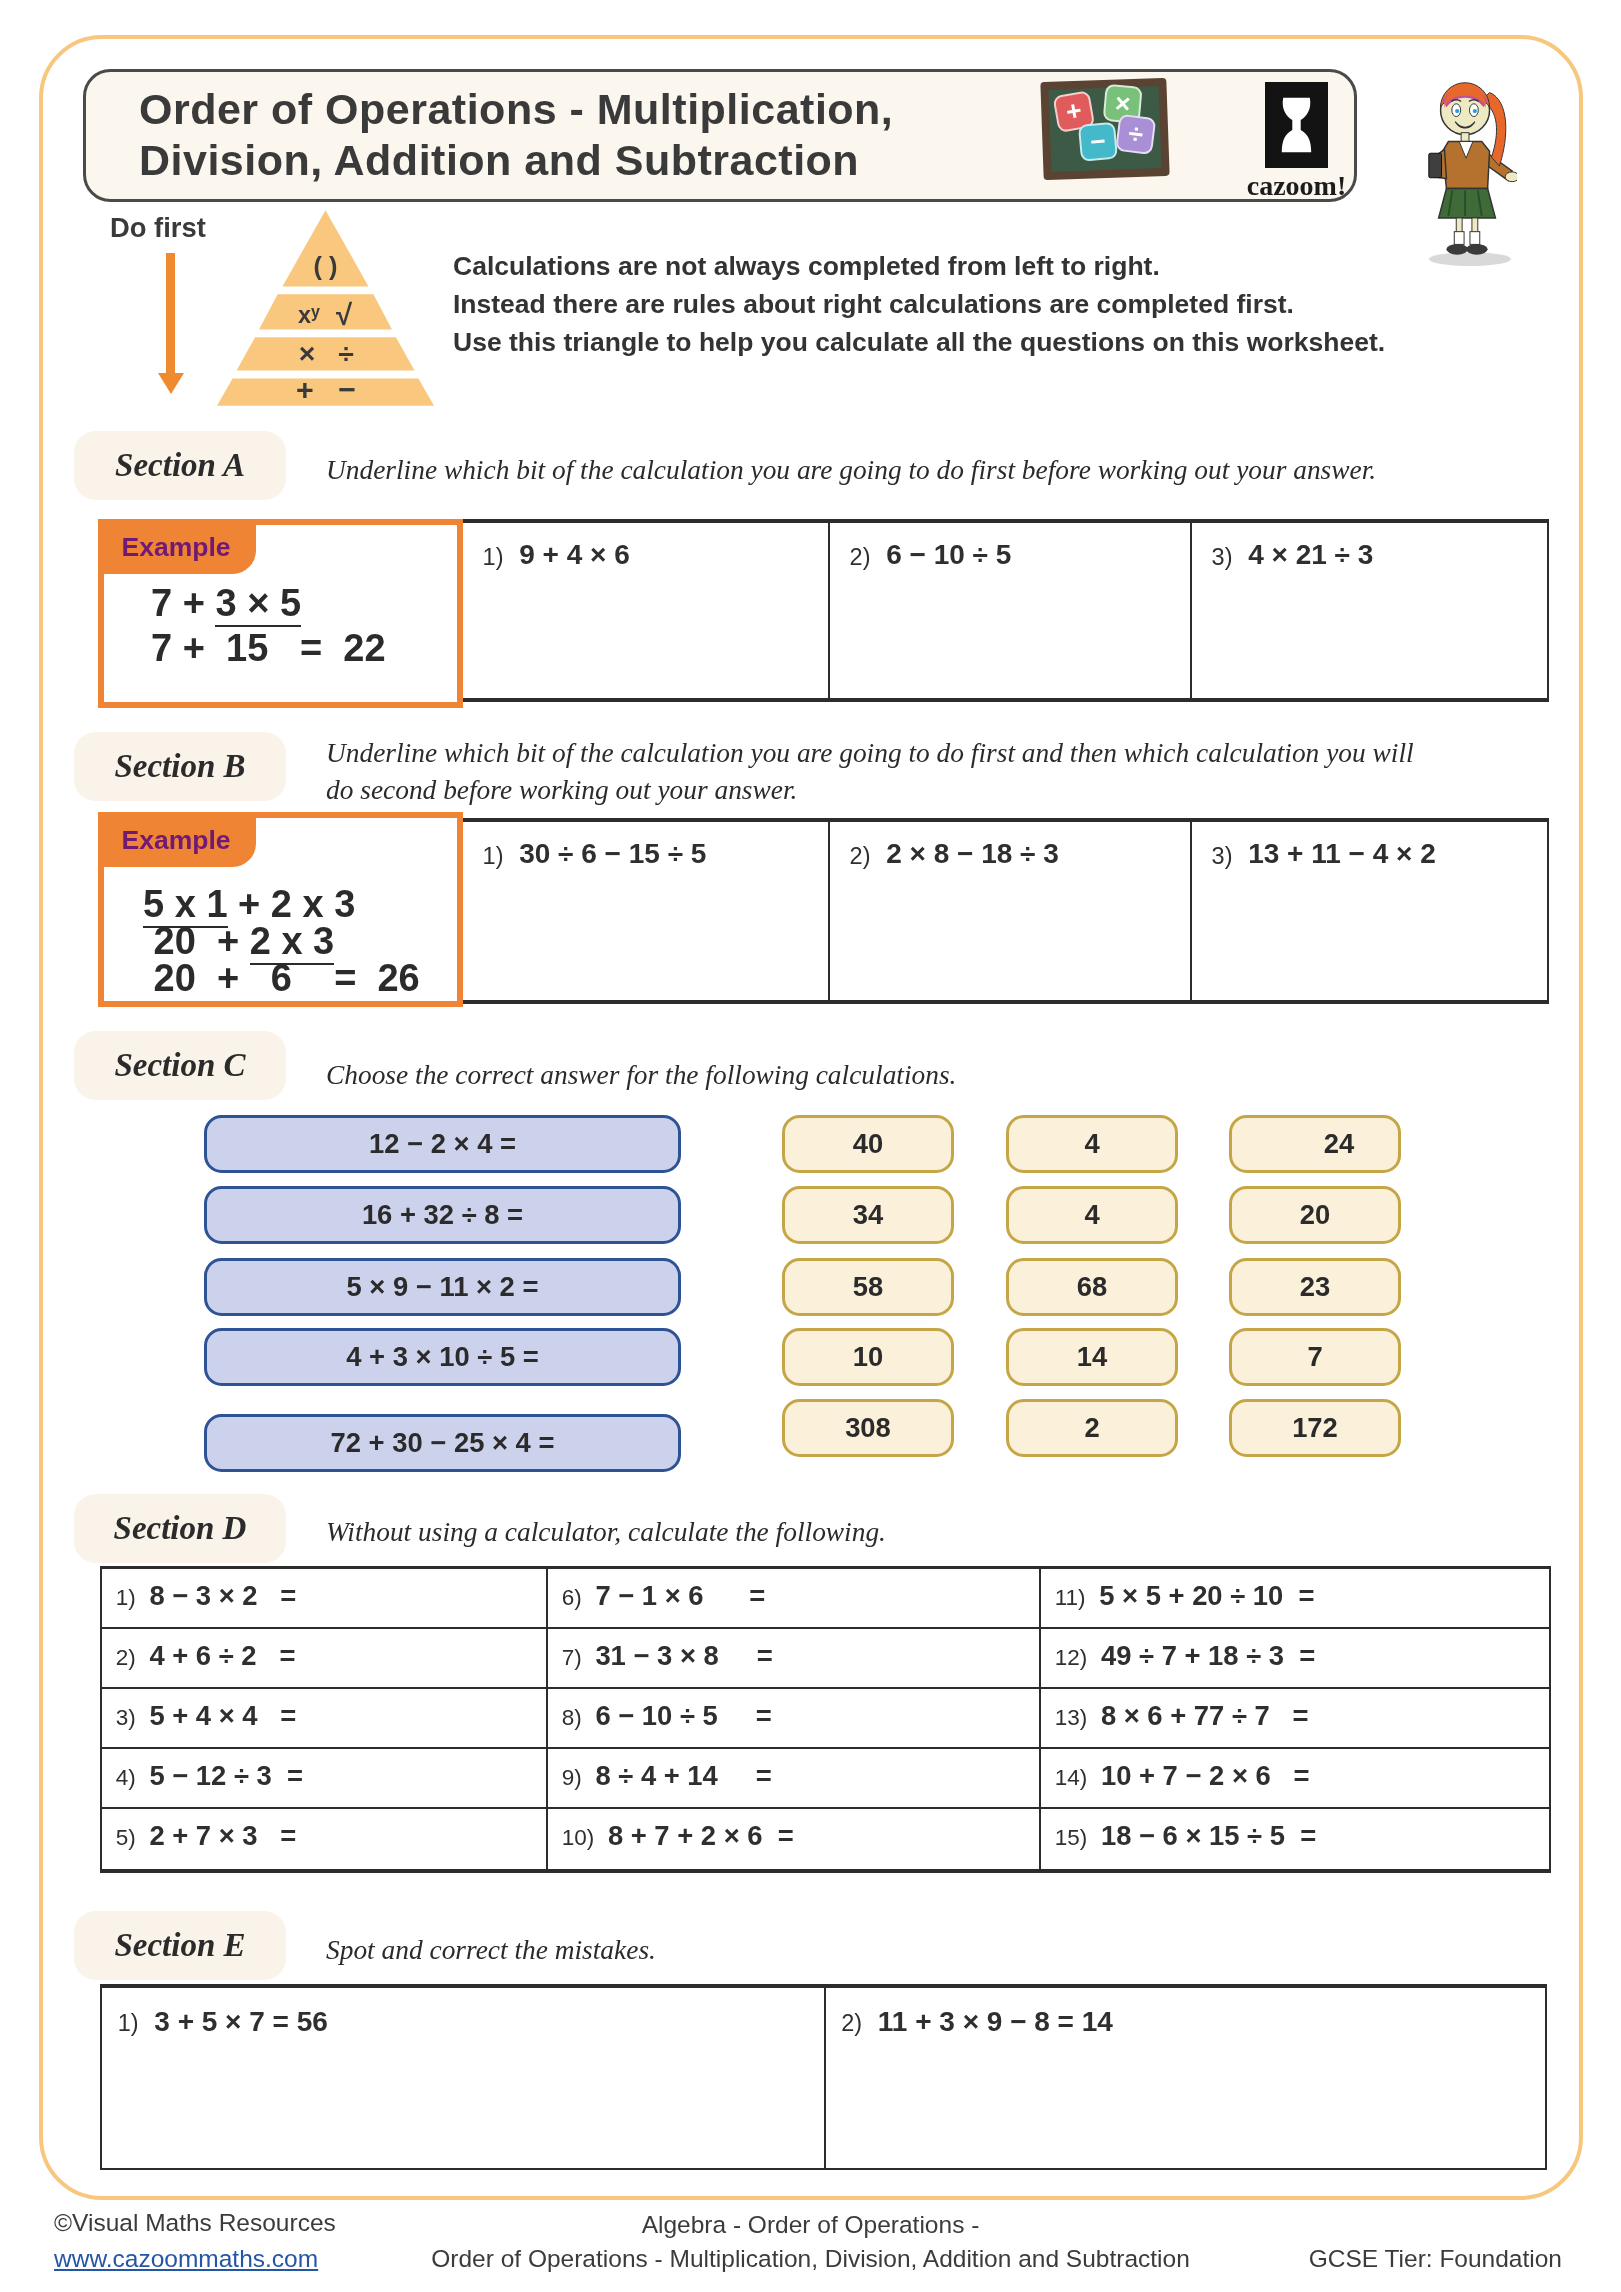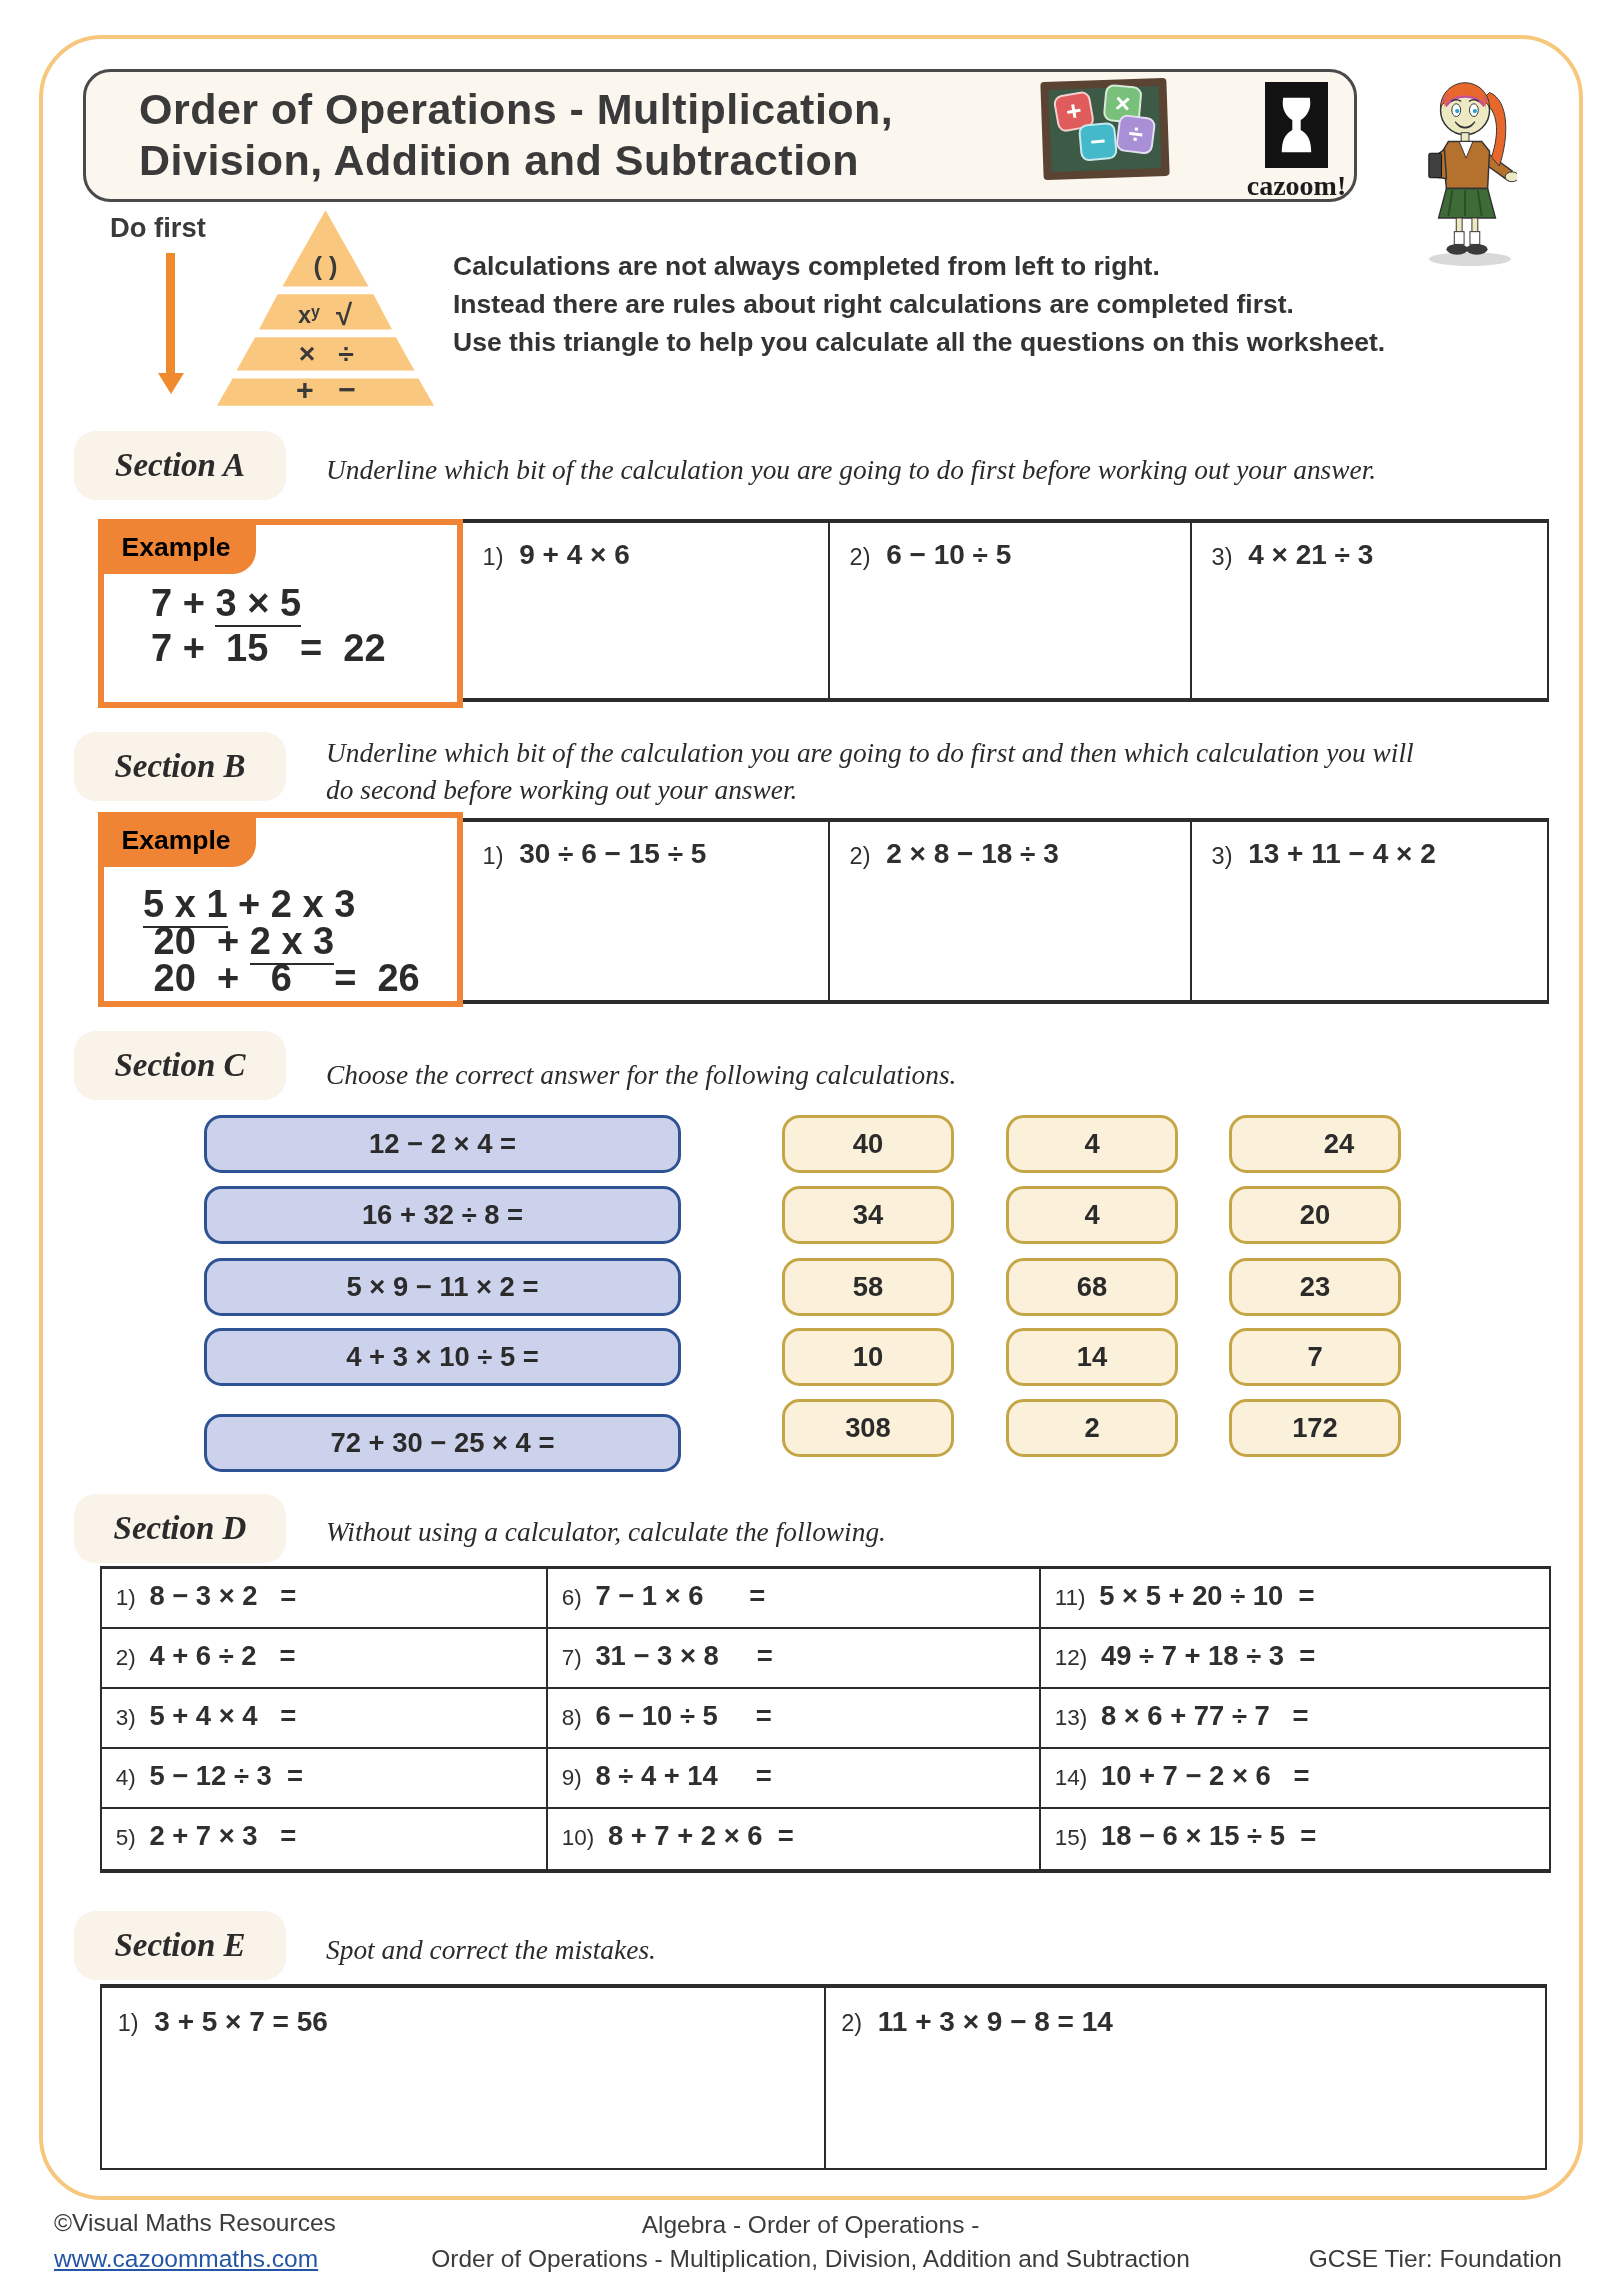--- a/index.html
+++ b/index.html
@@ -30,21 +30,21 @@
   .arrow-line{width:8.8px;height:120px;background:#F08A2E;margin:0 auto;}
   .arrow-head{width:0;height:0;border-left:13.7px solid transparent;border-right:13.7px solid transparent;border-top:21.6px solid #F08A2E;margin:0 auto;}
   .intro{position:absolute;left:453px;top:247px;width:1098px;font-size:26.5px;font-weight:bold;line-height:38px;color:#333;}
 
   
   .sec-label{position:absolute;left:74px;width:212px;height:69px;background:#FAF3E9;border-radius:21.6px;display:flex;align-items:center;justify-content:center;font-family:"Liberation Serif",serif;font-style:italic;font-weight:bold;font-size:33px;color:#2b2b2b;}
   .sec-instr{position:absolute;left:326px;font-family:"Liberation Serif",serif;font-style:italic;font-size:27.4px;line-height:37px;color:#2b2b2b;}
 
   
   .example{position:absolute;left:98px;width:365px;background:#fff;border:6.9px solid #EE8434;box-sizing:border-box;}
-  .ex-tab{position:absolute;left:0;top:0;background:#EE8434;color:#000000;font-weight:bold;font-size:26.5px;padding:6.9px 25.5px 10.8px 17.6px;border-bottom-right-radius:23.5px;}
+  .ex-tab{position:absolute;left:0;top:0;background:#EE8434;color:#701a75;font-weight:bold;font-size:26.5px;padding:6.9px 25.5px 10.8px 17.6px;border-bottom-right-radius:23.5px;}
   .ex-line{position:absolute;white-space:pre;font-size:38px;font-weight:bold;color:#2b2b2b;}
   .u{border-bottom:2.9px solid #2b2b2b;padding-bottom:1px;}
 
   
   .qtable{position:absolute;display:flex;border-top:4.9px solid #2c2c2c;border-bottom:4.9px solid #2c2c2c;border-right:2px solid #2c2c2c;box-sizing:border-box;}
   .qtable .cell{box-sizing:border-box;padding:15.7px 0 0 19.6px;display:flex;gap:15.7px;align-items:flex-start;}
   .qtable .cell + .cell{border-left:2px solid #2c2c2c;}
   .qnum{font-size:23.5px;padding-top:4.9px;}
   .qexpr{font-size:28px;font-weight:bold;white-space:pre;}
 

